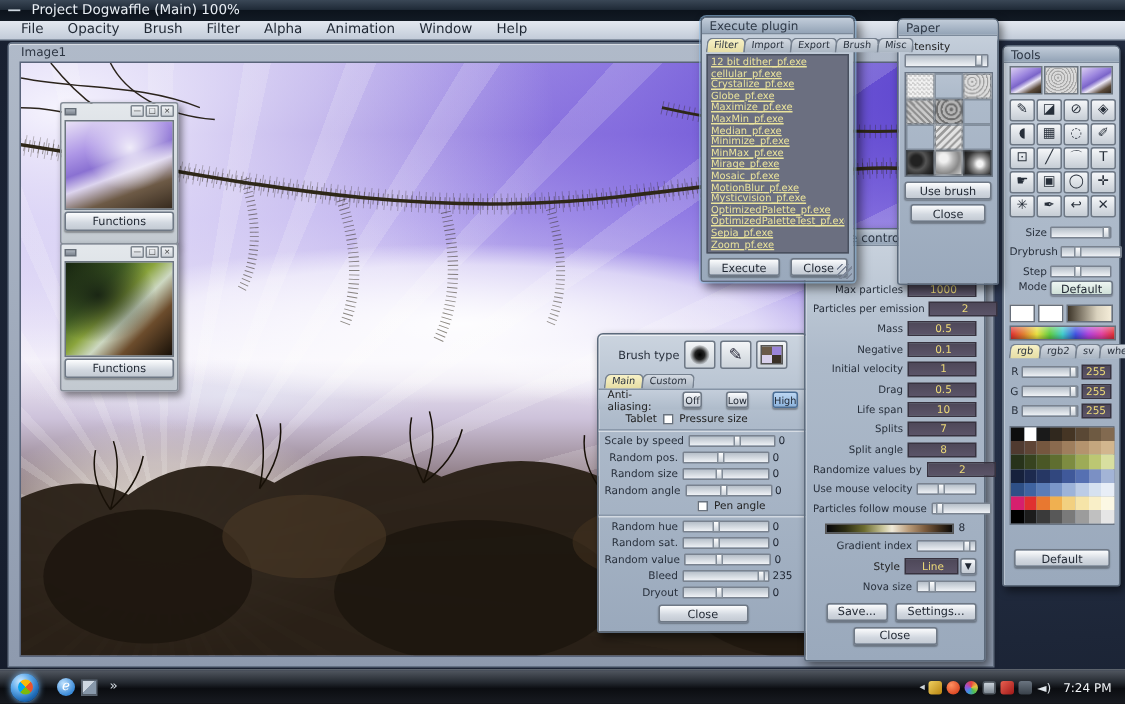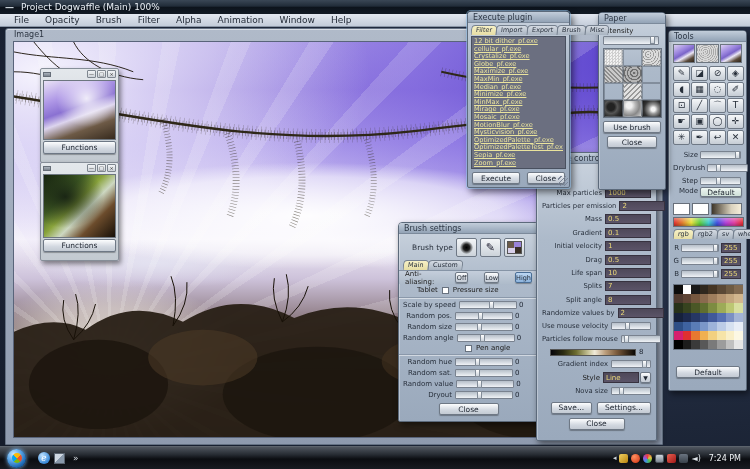--- a/index.html
+++ b/index.html
@@ -37,21 +37,21 @@
 
 
 .sl-row{display:flex;align-items:center;}
 .sl-label{font-size:7px;color:#28303c;text-align:right;white-space:nowrap;}
 .sl-track{position:relative;height:8px;background:linear-gradient(180deg,#b6bfc9,#eff2f6);
   border:1px solid #79828f;border-radius:1px;flex:0 0 auto;}
 .sl-thumb{position:absolute;top:-1px;width:5px;height:8px;
   background:linear-gradient(180deg,#ffffff,#cbd2da);border:1px solid #828c98;}
 .sl-value{font-size:7px;margin-left:2px;}
 .darkbox,.kv-value{background:linear-gradient(180deg,#4e4859,#5b5468);border:1px solid #37323f;
-  color:#ecd978;font-size:7px;}
+  color:#ecd978;font-size:7px;text-align:center;}
 
 
 .canvas-window{position:absolute;left:5px;top:28px;width:658px;height:417px;z-index:1;
   background:linear-gradient(180deg,#b0bac9,#8e9aae);border:1px solid #647183;border-radius:3px 3px 0 0;
   box-shadow:inset 0 1px 0 rgba(255,255,255,.5);}
 .canvas-title{position:absolute;left:8px;top:1px;font-size:8px;color:#2c3542;}
 .canvas-art{position:absolute;left:7px;top:12px;right:7px;bottom:6px;overflow:hidden;border:1px solid #59647a;}
 .art-sky{position:absolute;inset:0;background:
   linear-gradient(180deg,#ab9ae6 0%,#9a84e0 12%,#b4a4ec 26%,#d9d0f4 40%,#f3effa 50%,#cdc2da 60%,#8e7c84 70%,#57453b 80%,#382c22 92%,#2a2118 100%);}
 .art-purple-corner{position:absolute;inset:0;background:radial-gradient(ellipse at 96% 4%, rgba(88,64,205,.95), rgba(110,84,220,.5) 25%, transparent 48%);}
@@ -314,21 +314,20 @@
         <span class="fp-btn">—</span>
         <span class="fp-btn">□</span>
         <span class="fp-btn">×</span>
       </span>
     </div>
     <div class="fp-thumb green" style="height:64px;"></div>
     <div class="btn fp-label">Functions</div>
   </div>
 
   <div class="panel brush-panel brush">
-    <div class="panel-title" style="margin:0 -4px;">Brush settings</div>
     <div class="bt-row">
       <span class="bt-label">Brush type</span>
       <span class="bt-btn">
           <span class="bt-blob"></span>
         </span>
       <span class="bt-btn">
           <span class="bt-pen">✎</span>
         </span>
       <span class="bt-btn">
           <span class="bt-pattern"></span>
@@ -401,20 +400,27 @@
           <span class="sl-value">0</span>
         </div>
         <div class="sl-row">
           <span class="sl-label">Random value</span>
           <span class="sl-track">
             <span class="sl-thumb" style="left: calc(40% - 3px);"></span>
           </span>
           <span class="sl-value">0</span>
         </div>
         <div class="sl-row">
+          <span class="sl-label">Bleed</span>
+          <span class="sl-track">
+            <span class="sl-thumb" style="left: calc(92% - 3px);"></span>
+          </span>
+          <span class="sl-value">235</span>
+        </div>
+        <div class="sl-row">
           <span class="sl-label">Dryout</span>
           <span class="sl-track">
             <span class="sl-thumb" style="left: calc(42% - 3px);"></span>
           </span>
           <span class="sl-value">0</span>
         </div>
       </div>
     <div class="btn brush-close">Close</div>
   </div>
 
@@ -427,21 +433,21 @@
         </div>
         <div class="pp-row">
           <span class="kv-label">Particles per emission</span>
           <span class="kv-value">2</span>
         </div>
         <div class="pp-row">
           <span class="kv-label">Mass</span>
           <span class="kv-value">0.5</span>
         </div>
         <div class="pp-row">
-          <span class="kv-label">Gradient</span>
+          <span class="kv-label">Negative</span>
           <span class="kv-value">0.1</span>
         </div>
         <div class="pp-row">
           <span class="kv-label">Initial velocity</span>
           <span class="kv-value">1</span>
         </div>
         <div class="pp-row">
           <span class="kv-label">Drag</span>
           <span class="kv-value">0.5</span>
         </div>

